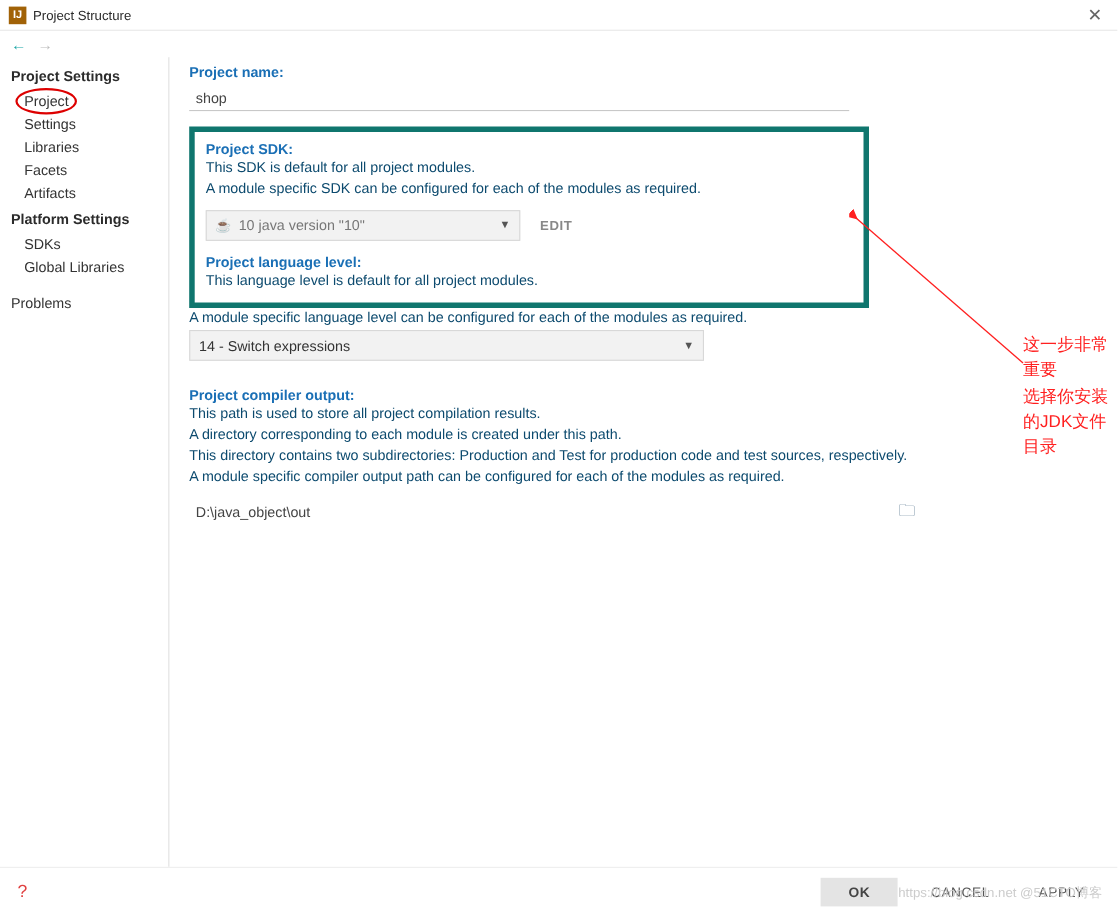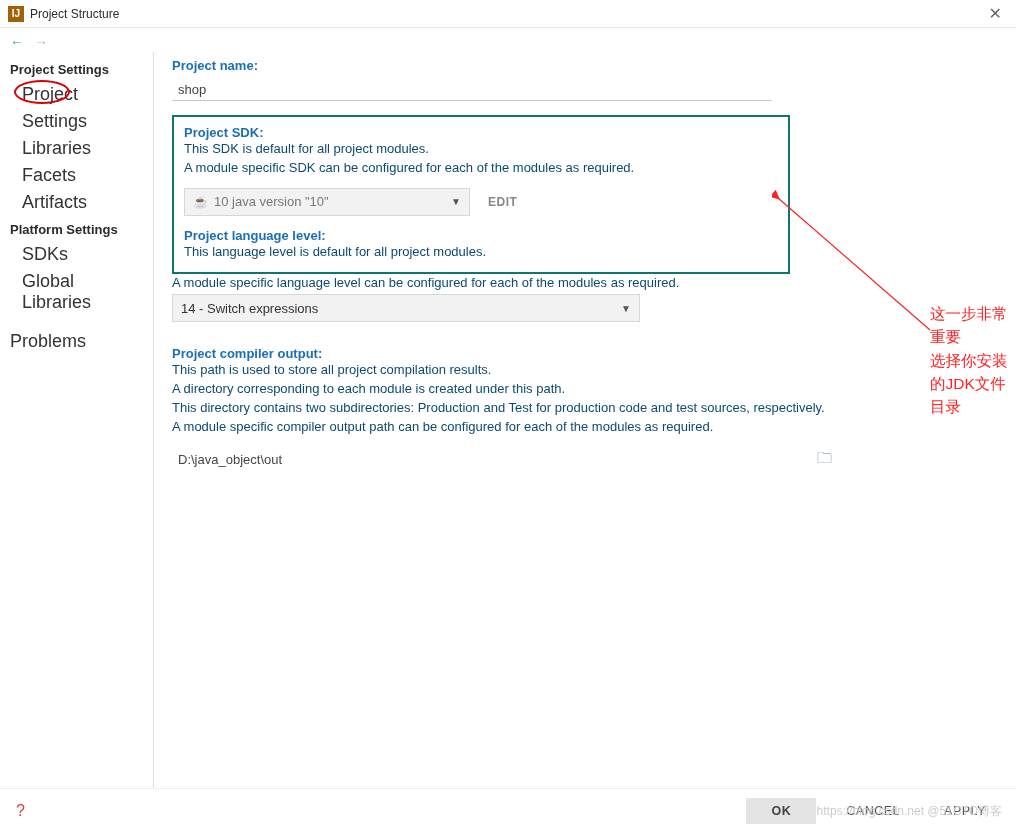--- a/index.html
+++ b/index.html
@@ -7,30 +7,30 @@
 .titlebar { height: 28px; display: flex; align-items: center; padding: 0 8px; border-bottom: 1px solid #e8e8e8; }
 .titlebar .icon { width: 16px; height: 16px; background: #a16207; color: #fff; font-size: 10px; font-weight: bold; display: inline-flex; align-items: center; justify-content: center; margin-right: 6px; }
 .titlebar .title { font-size: 12px; }
 .titlebar .close { margin-left: auto; color: #666; font-size: 16px; cursor: pointer; padding: 0 6px; }
 .toolbar { height: 24px; display: flex; align-items: center; padding: 0 10px; gap: 10px; }
 .toolbar .arrow { color: #1aa5a5; font-size: 14px; cursor: pointer; }
 .toolbar .arrow.dim { color: #bbb; }
 .main { display: flex; height: calc(100% - 28px - 24px - 44px); }
 .sidebar { width: 154px; border-right: 1px solid #e0e0e0; padding-top: 4px; }
 .sb-header { font-weight: bold; padding: 6px 10px 4px 10px; color: #2b2b2b; font-size: 13px; }
-.sb-item { padding: 3px 10px 3px 22px; cursor: pointer; font-size: 18px; color: #333; }
+.sb-item { padding: 3px 10px 3px 22px; cursor: pointer; font-size: 13px; color: #333; }
 .sb-item.selected { position: relative; }
 .sb-item.selected::before { content: ""; position: absolute; left: 14px; top: -1px; width: 52px; height: 20px; border: 2px solid #d00; border-radius: 50%; pointer-events: none; }
 .sb-spacer { height: 12px; }
 .content { flex: 1; padding: 6px 28px 6px 18px; position: relative; }
 .label-blue { color: #1a6fb5; font-weight: bold; font-size: 13px; }
 .mt6 { margin-top: 6px; }
 .mt12 { margin-top: 12px; }
 .input-underline { width: 600px; border: none; border-bottom: 1px solid #c8c8c8; padding: 3px 6px; font-size: 13px; color: #444; background: transparent; outline: none; }
-.sdk-box { border: 2px solid #0f766e; padding: 8px 10px 10px 10px; margin-top: 14px; width: 618px; }
+.sdk-box { border: 5px solid #0f766e; padding: 8px 10px 10px 10px; margin-top: 14px; width: 618px; }
 .desc { color: #0c4a6e; font-size: 13px; line-height: 1.45; }
 .dropdown { display: inline-flex; align-items: center; background: #f2f2f2; border: 1px solid #d8d8d8; height: 28px; padding: 0 8px; font-size: 13px; color: #777; cursor: pointer; }
 .dropdown .dd-icon { color: #cf8a00; margin-right: 6px; font-size: 12px; }
 .dropdown .caret { margin-left: auto; font-size: 10px; color: #555; }
 .sdk-row { display: flex; align-items: center; gap: 18px; margin-top: 10px; }
 .sdk-row .dropdown { width: 286px; }
 .edit-link { color: #888; font-weight: bold; letter-spacing: 0.5px; cursor: pointer; font-size: 12px; text-decoration: underline; text-decoration-color: transparent; }
 .lang-row .dropdown { width: 468px; color: #333; margin-top: 2px; }
 .out-row { display: flex; align-items: center; margin-top: 10px; width: 660px; justify-content: space-between; }
 .out-row .path { flex: 1; color: #444; font-size: 13px; padding-left: 6px; }

